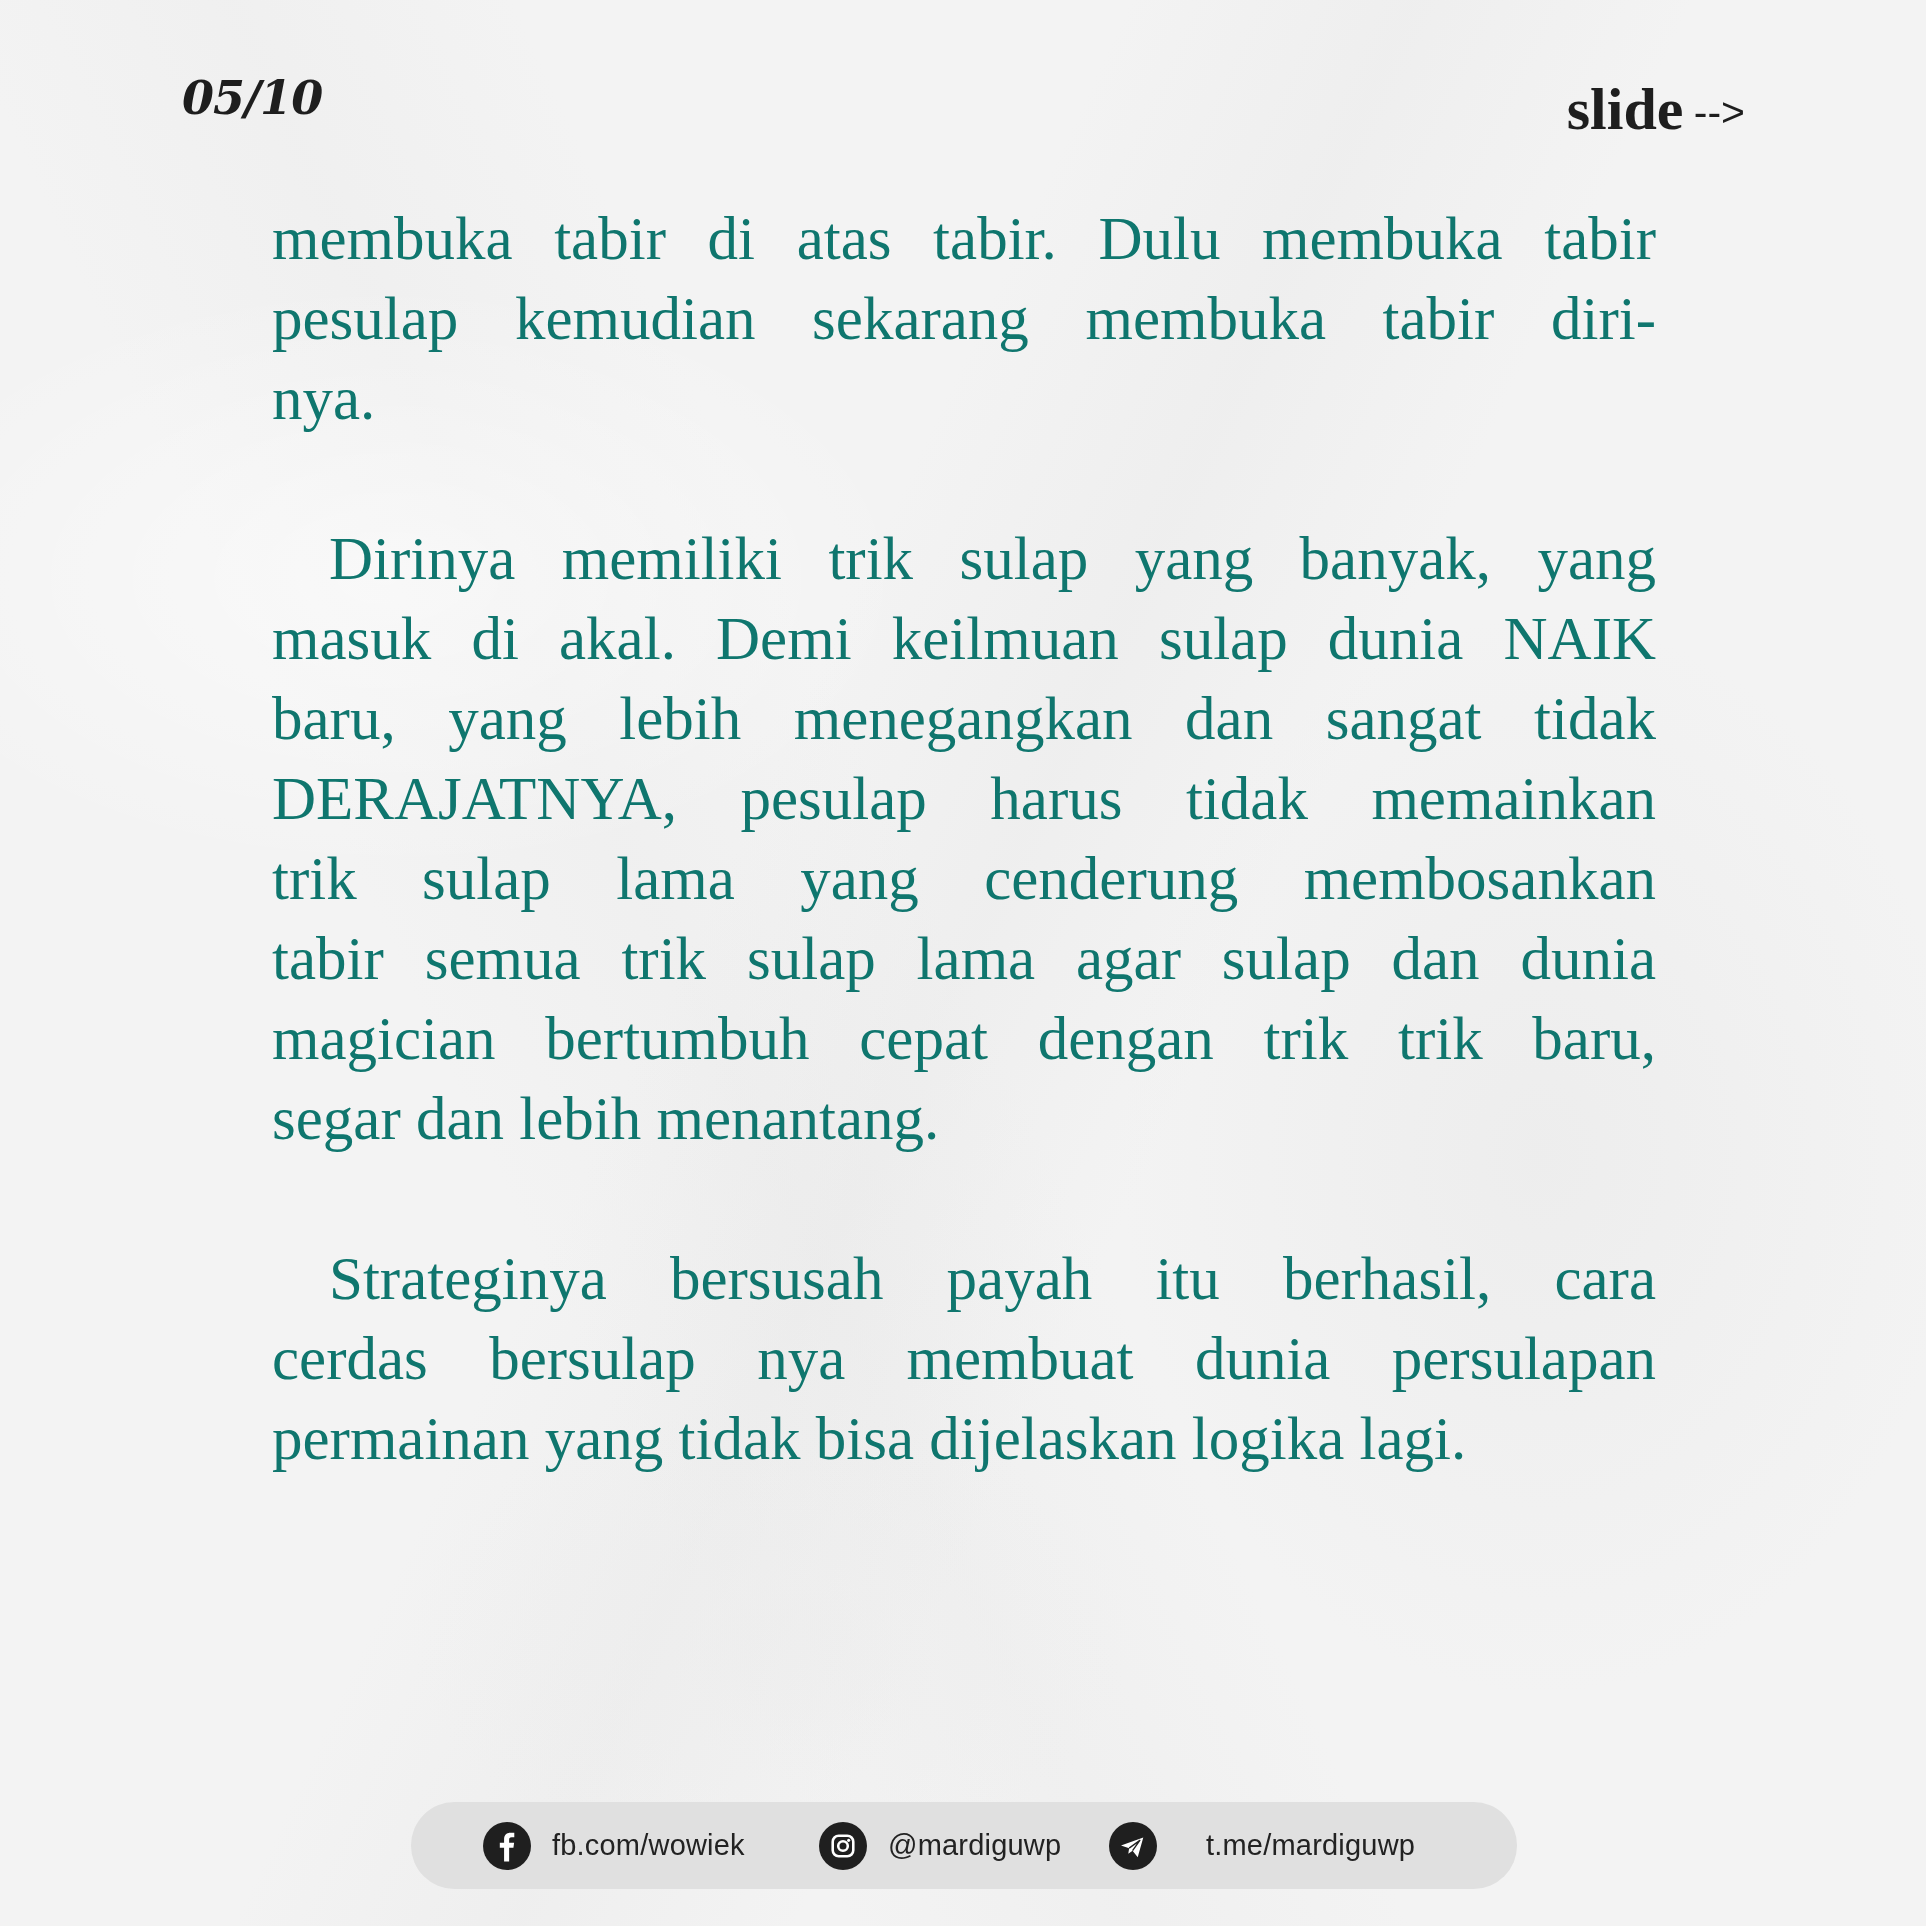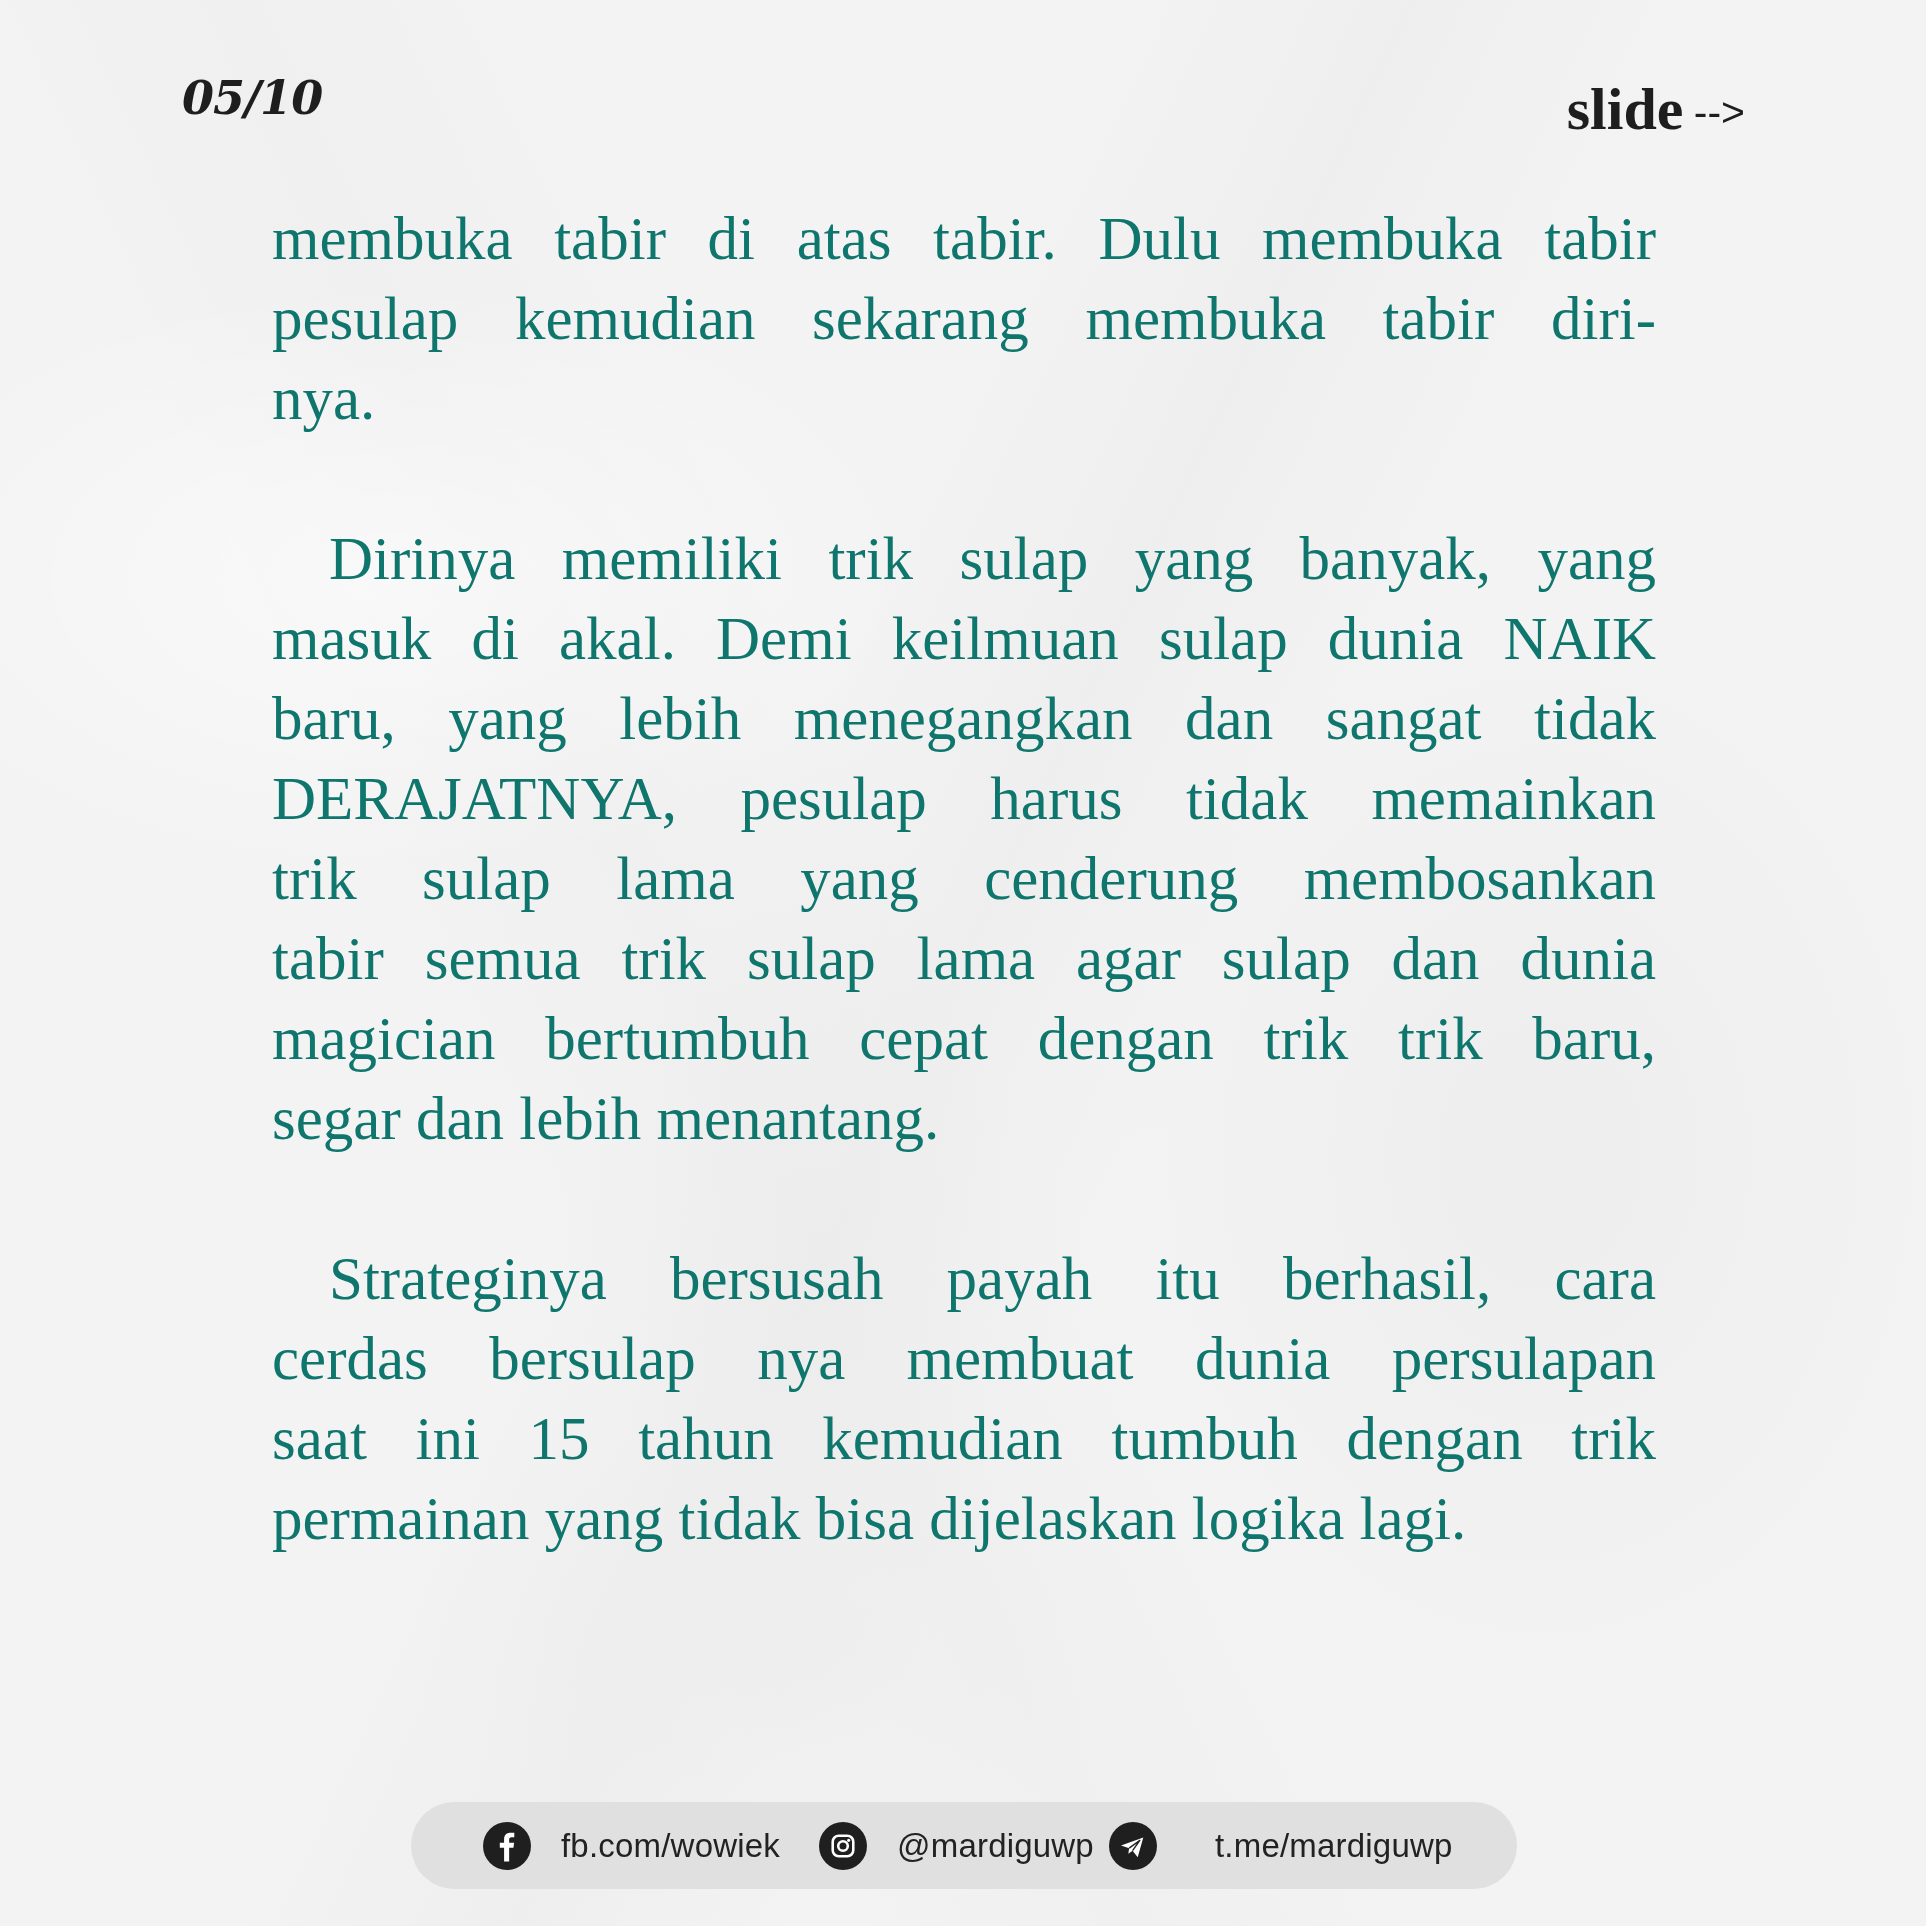--- a/index.html
+++ b/index.html
@@ -105,23 +105,23 @@
       width: 48px;
       height: 48px;
       border-radius: 50%;
       background: #1f1f1f;
       display: flex;
       align-items: center;
       justify-content: center;
       flex: 0 0 auto;
     }
     .social .label {
-      margin-left: 30px;
+      margin-left: 21px;
       font-family: "Liberation Sans", "DejaVu Sans", sans-serif;
-      font-size: 33px;
+      font-size: 29px;
       color: #222;
       white-space: nowrap;
       letter-spacing: 0.2px;
     }
     .social.fb { left: 72px; }
     .social.ig { left: 408px; }
     .social.tg { left: 698px; gap: 28px; }
   </style>
 </head>
 <body>
@@ -144,21 +144,20 @@
     <span class="line">baru, yang lebih menegangkan dan sangat tidak</span>
     <span class="line">DERAJATNYA, pesulap harus tidak memainkan</span>
     <span class="line">trik sulap lama yang cenderung membosankan</span>
     <span class="line">tabir semua trik sulap lama agar sulap dan dunia</span>
     <span class="line">magician bertumbuh cepat dengan trik trik baru,</span>
     <span class="line last">segar dan lebih menantang.</span>
   </p>
   <p class="para">
     <span class="line first-indent">Strateginya bersusah payah itu berhasil, cara</span>
     <span class="line">cerdas bersulap nya membuat dunia persulapan</span>
-    <span class="line">saat ini 15 tahun kemudian tumbuh dengan trik</span>
     <span class="line last">permainan yang tidak bisa dijelaskan logika lagi.</span>
   </p>
 </div>
 
 <div class="footer-pill">
   <div class="social fb">
     <span class="icon">
       <svg width="48" height="48" viewBox="0 0 56 56">
         <path d="M30.5 46 V30 H35.5 L36.3 24.2 H30.5 V20.6 C30.5 18.9 31 17.8 33.4 17.8 H36.5 V12.6 C35.9 12.5 34.1 12.4 32 12.4 C27.6 12.4 24.6 15.1 24.6 20 V24.2 H19.6 V30 H24.6 V46 Z" fill="#ffffff"></path>
       </svg>

